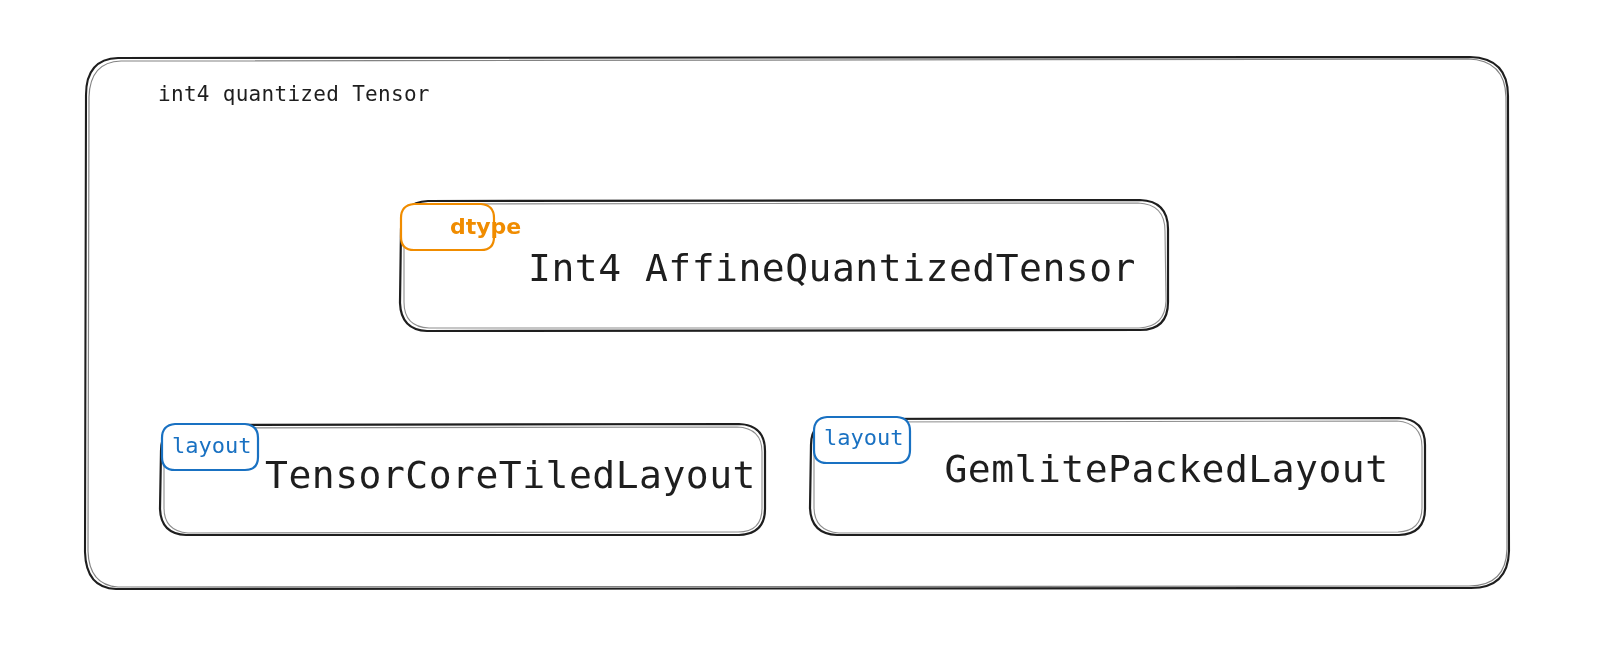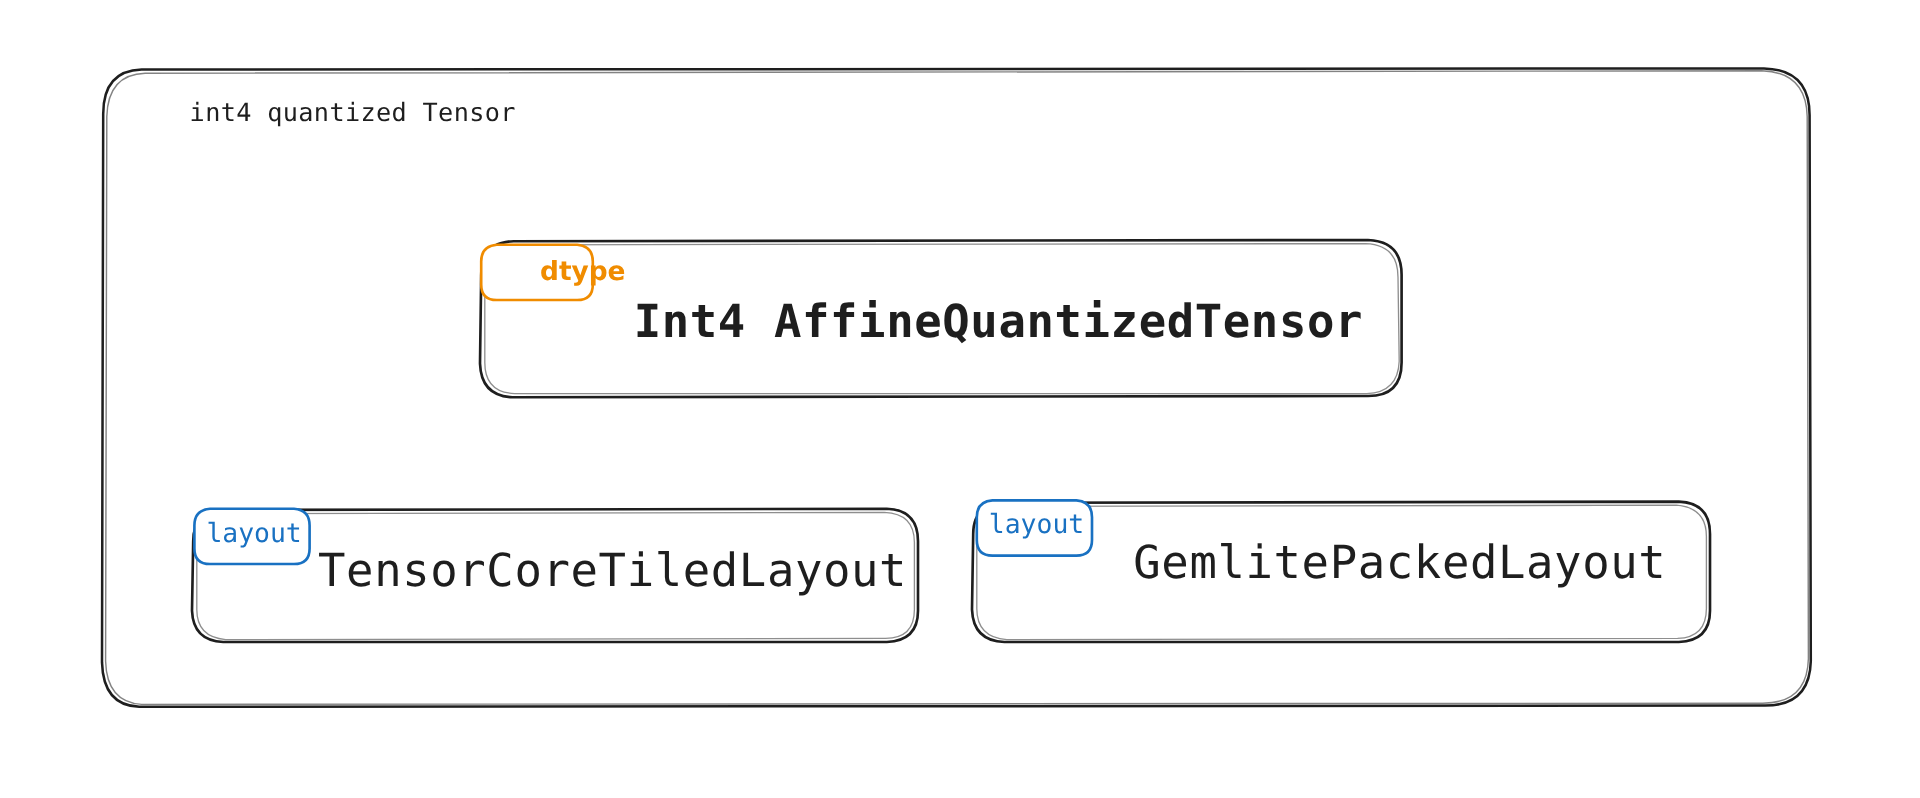--- a/index.html
+++ b/index.html
@@ -48,21 +48,20 @@
     color: #1e1e1e;
   }
 
   #aqt-title {
     left: 400px;
     top: 249px;
     width: 768px;
     text-align: center;
     font-size: 38px;
     letter-spacing: 0.5px;
-    font-weight: bold;
   }
 
   #tct-title {
     left: 160px;
     top: 456px;
     width: 605px;
     text-align: center;
     font-size: 38px;
     letter-spacing: 0.5px;
   }

